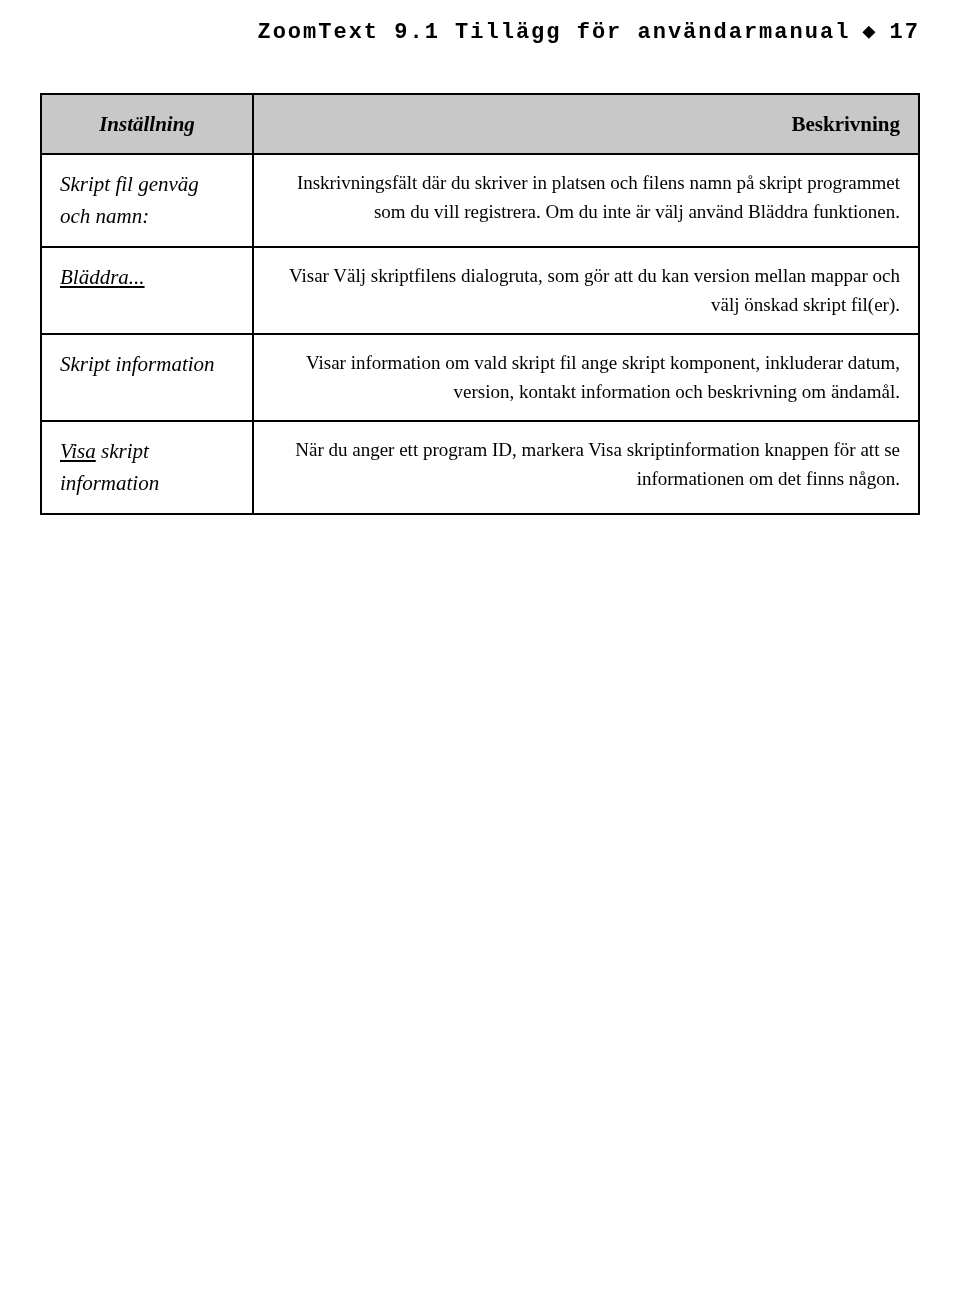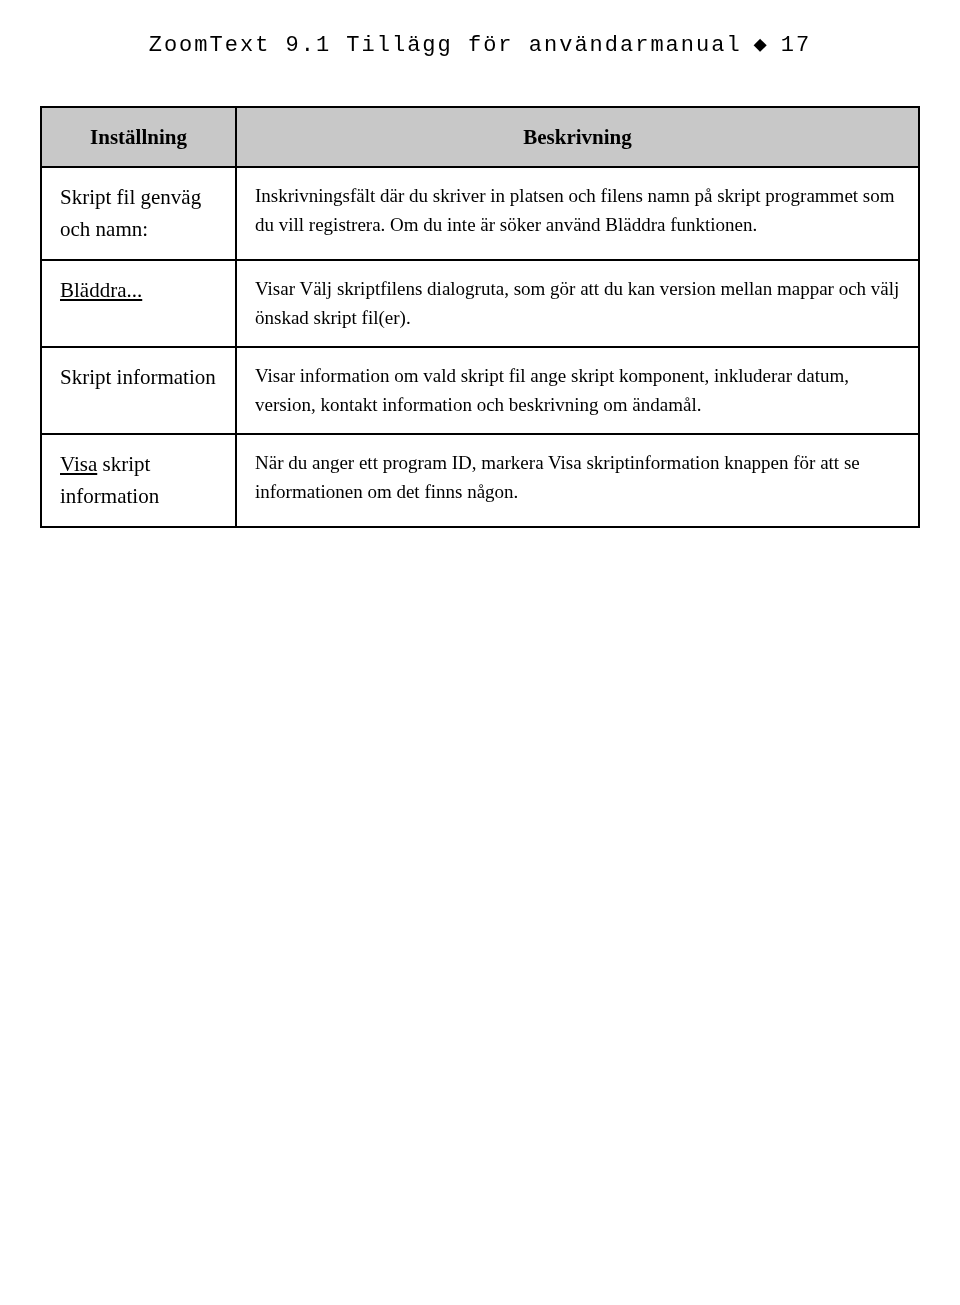--- a/index.html
+++ b/index.html
@@ -11,29 +11,28 @@
     body {
       background: #ffffff;
       font-family: Georgia, 'Times New Roman', serif;
       width: 960px;
       min-height: 1305px;
       padding: 0;
     }
 
     .page-header {
       display: flex;
-      justify-content: center;
+      justify-content: flex-end;
       align-items: baseline;
       padding: 18px 40px 18px 40px;
       font-family: 'Courier New', Courier, monospace;
       font-size: 22px;
-      font-weight: normal;
+      font-weight: bold;
       letter-spacing: 2px;
       border-bottom: none;
-      margin-top: 13px;
     }
 
     .page-header .bullet {
       margin: 0 12px;
       font-size: 22px;
     }
 
     .page-content {
       padding: 30px 40px 40px 40px;
     }
@@ -53,25 +52,27 @@
     }
 
     thead th {
       background-color: #c8c8c8;
       font-weight: bold;
       font-size: 21px;
       font-family: Georgia, 'Times New Roman', serif;
     }
 
     .col-setting {
-      width: 195px;
+      width: 212px;
+      font-style: italic;
     }
 
     .col-desc {
       width: auto;
+      text-align: right;
     }
 
     .underline {
       text-decoration: underline;
     }
 
     .setting-cell {
       font-size: 21px;
       line-height: 1.5;
     }
@@ -96,21 +97,21 @@
       <tr>
         <th class="col-setting">Inställning</th>
         <th class="col-desc">Beskrivning</th>
       </tr>
     </thead>
     <tbody>
       <tr>
         <td class="setting-cell col-setting">
           <span>Skript fil genväg och namn:</span>
         </td>
-        <td class="desc-cell col-desc">Inskrivningsfält där du skriver in platsen och filens namn på skript programmet som du vill registrera. Om du inte är söker använd Bläddra funktionen.</td>
+        <td class="desc-cell col-desc">Inskrivningsfält där du skriver in platsen och filens namn på skript programmet som du vill registrera. Om du inte är välj använd Bläddra funktionen.</td>
       </tr>
       <tr>
         <td class="setting-cell col-setting">
           <span class="underline">Bläddra...</span>
         </td>
         <td class="desc-cell col-desc">Visar Välj skriptfilens dialogruta, som gör att du kan version mellan mappar och välj önskad skript fil(er).</td>
       </tr>
       <tr>
         <td class="setting-cell col-setting">
           <span>Skript information</span>

